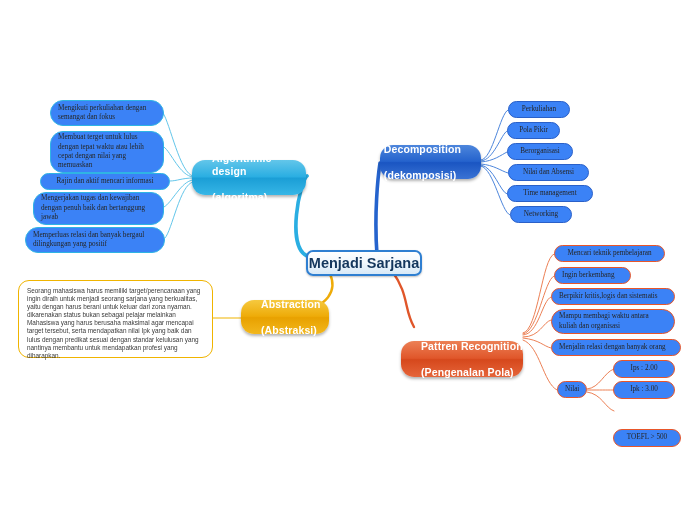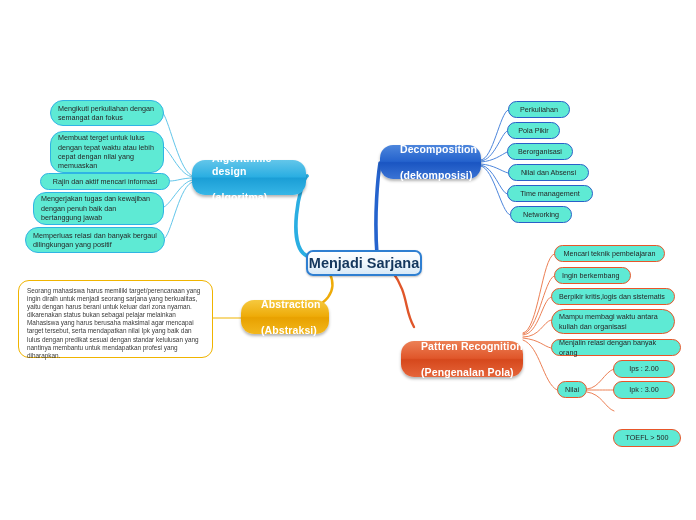--- a/index.html
+++ b/index.html
@@ -19,26 +19,26 @@
     box-shadow:0 1px 2px rgba(0,0,0,.25);
     justify-content:center;
   }
   .central span{color:#14365c;font-weight:bold;font-size:14.5px;text-align:center;}
 
   
   .main{border-radius:13px;box-shadow:0 2px 3px rgba(0,0,0,.30);}
   .main span{color:#ffffff;font-weight:bold;font-size:10.5px;line-height:13px;
              text-align:left;padding:0 10px;letter-spacing:.1px;}
   .main.algo{background:linear-gradient(to bottom,#63c6ea 0%,#2aaee2 48%,#1b9ed6 52%,#36b6e6 100%);}
-  .main.deco{background:linear-gradient(to bottom,#4d86dc 0%,#2563cd 48%,#1a55c2 52%,#3a73d4 100%);}
+  .main.deco{background:linear-gradient(to bottom,#4d86dc 0%,#2563cd 48%,#1a55c2 52%,#3a73d4 100%);justify-content:flex-end;}
   .main.patt{background:linear-gradient(to bottom,#ec8055 0%,#e0562a 48%,#d6481c 52%,#e5653a 100%);}
   .main.abst{background:linear-gradient(to bottom,#f6c93f 0%,#eeab08 48%,#e8a100 52%,#f2b71d 100%);}
 
   
-  .leaf{background:#5eead4;border-radius:13px;}
+  .leaf{background:#3b82f6;border-radius:13px;font-family:Liberation Serif, serif;}
   .leaf span{font-size:7.2px;line-height:9.4px;color:#262626;padding:0 7px;}
   .leaf.cy{border:1.3px solid #2fb4e4;}
   .leaf.bl{border:1.3px solid #2a60c8;}
   .leaf.or{border:1.3px solid #e8562a;}
   .leaf.center-txt span{text-align:center;}
 
   
   .para{background:#ffffff;border:1.6px solid #f0b400;border-radius:11px;
         align-items:flex-start;}
   .para span{font-size:6.4px;line-height:8.1px;color:#3a3a3a;padding:6px 8px;

